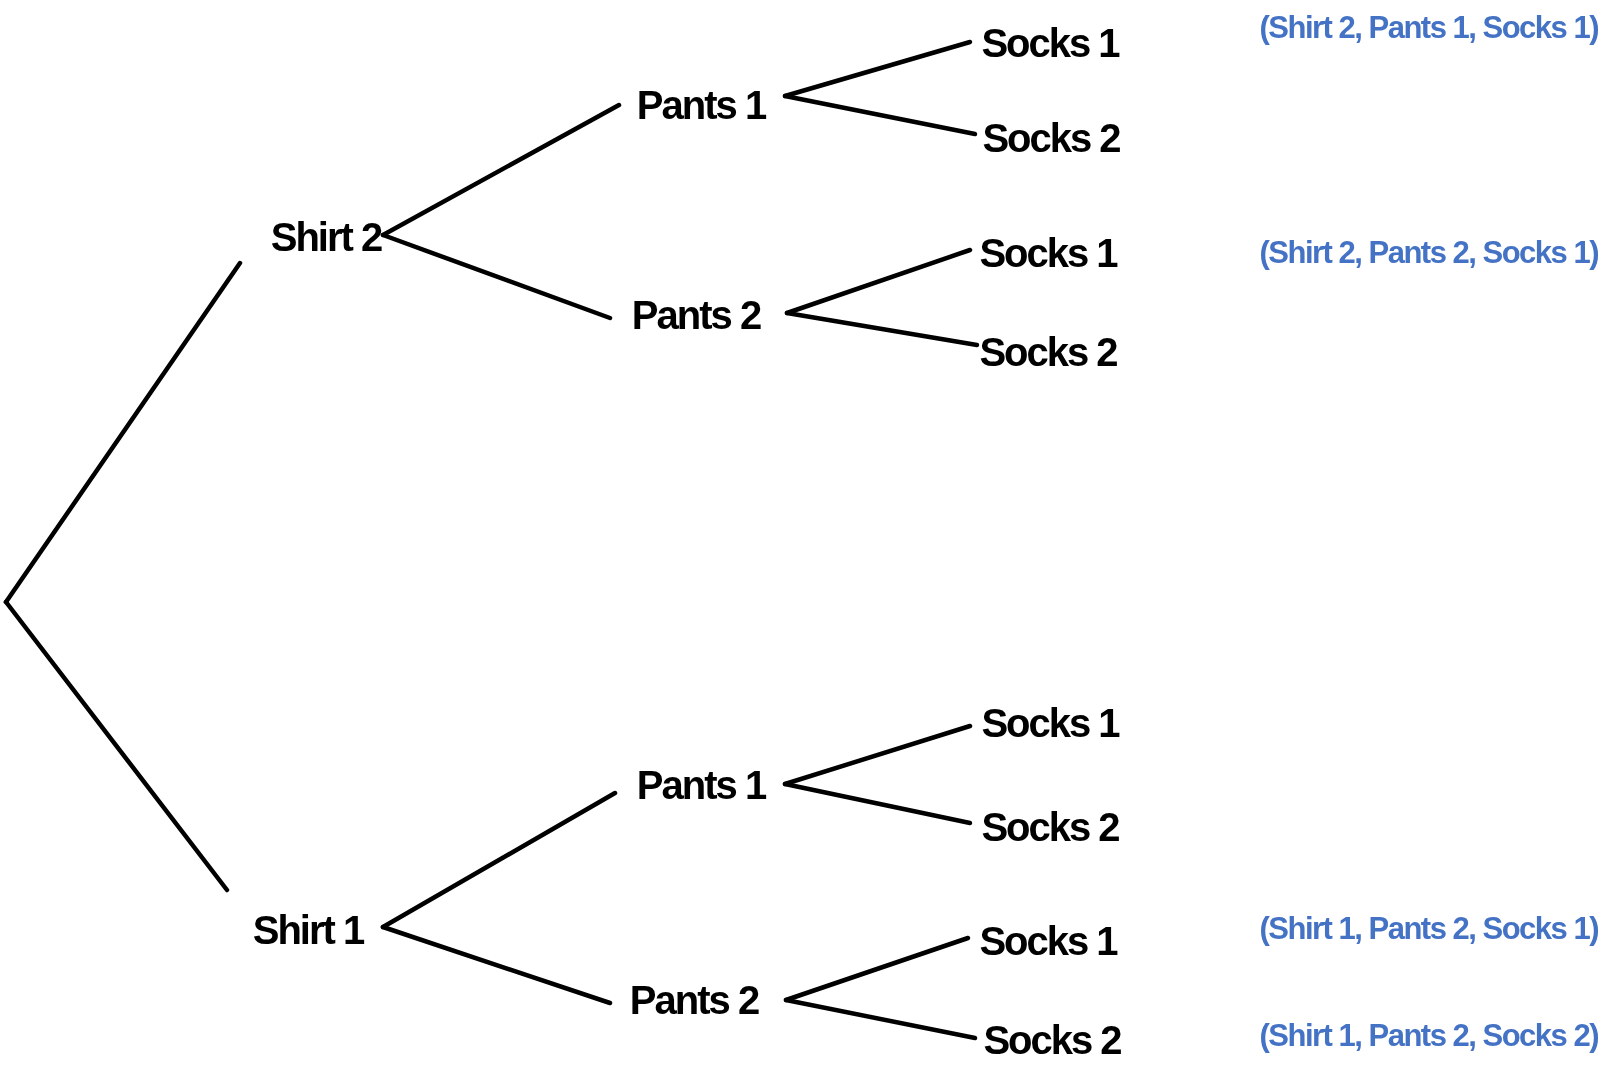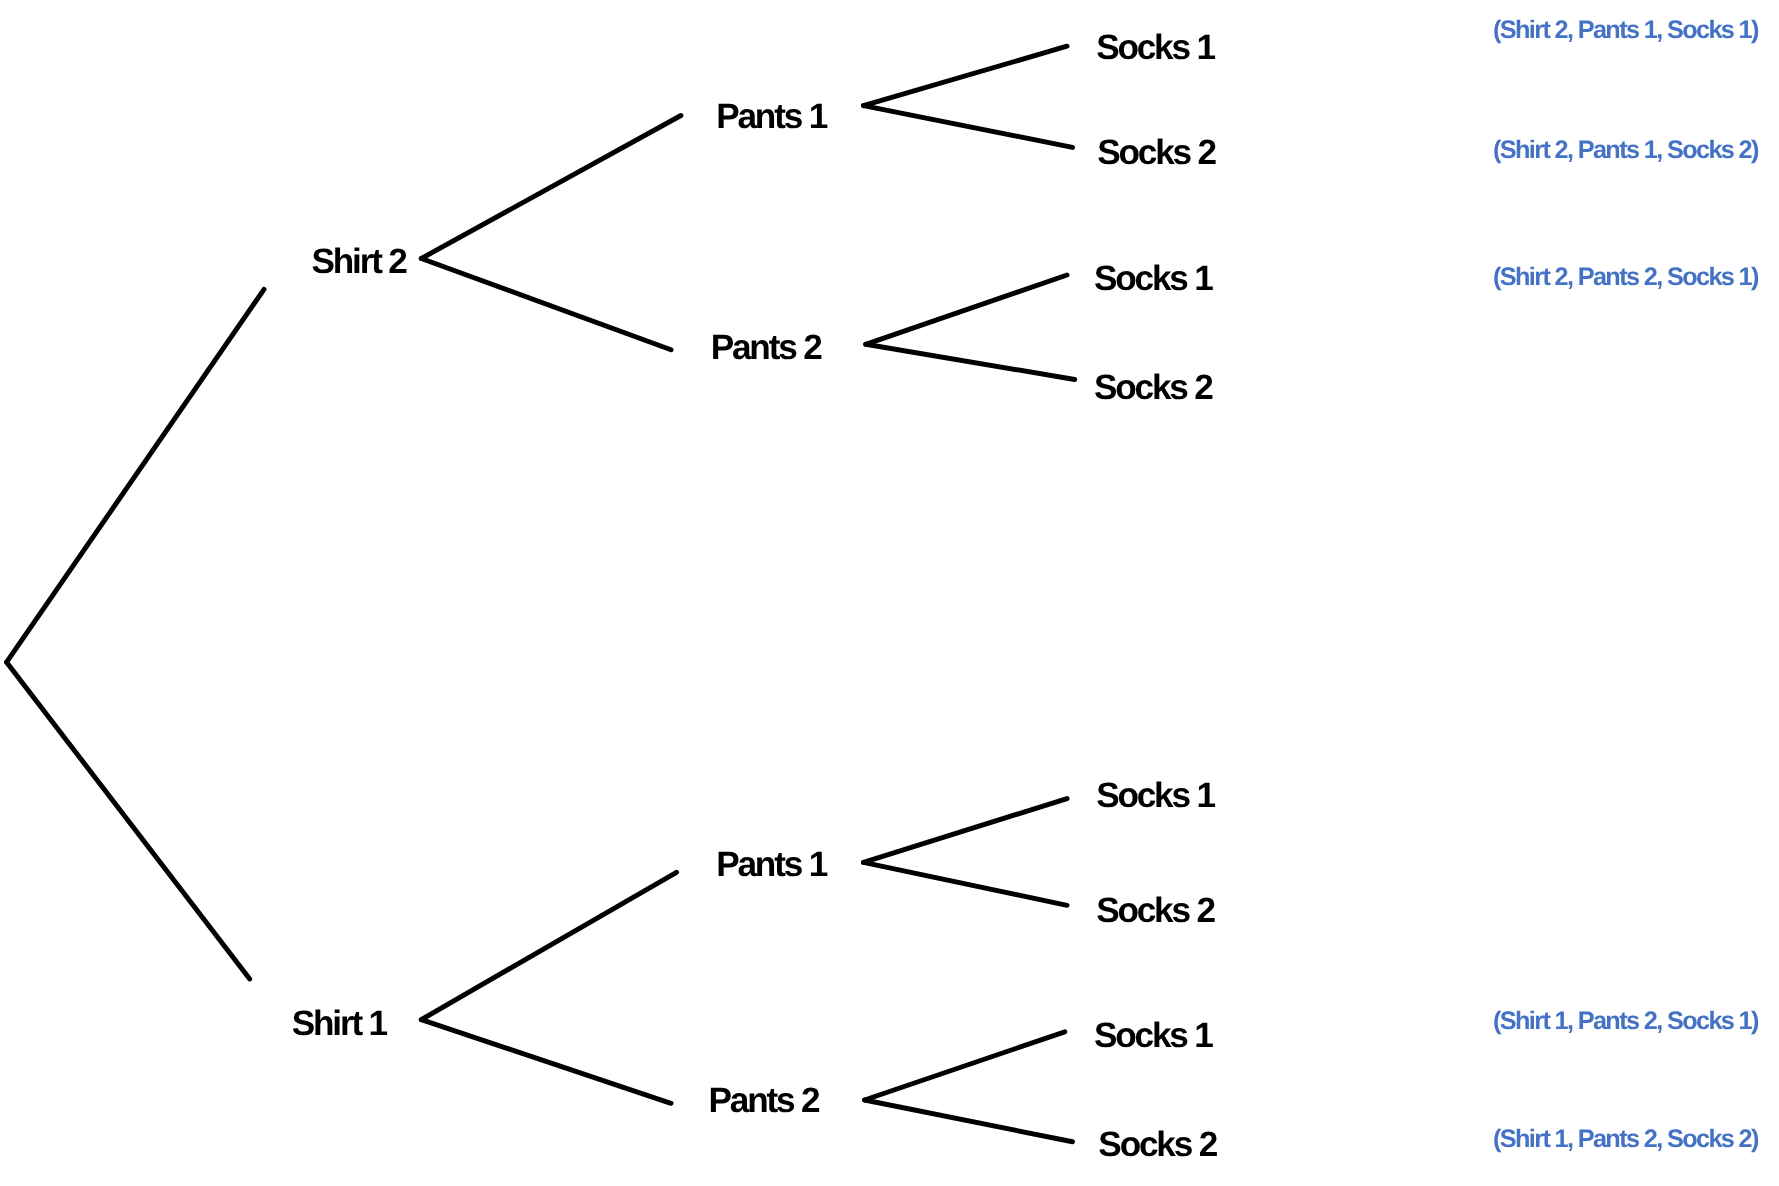--- a/index.html
+++ b/index.html
@@ -25,32 +25,32 @@
   #edges line {
     stroke: #000000;
     stroke-width: 4.5;
     stroke-linecap: round;
   }
   .node {
     position: absolute;
     transform: translate(-50%, -50%);
     color: #000000;
     font-weight: 700;
-    font-size: 32px;
+    font-size: 40px;
     letter-spacing: -2px;
     line-height: 1;
     white-space: nowrap;
   }
   .outcome {
     position: absolute;
     right: 19px;
     transform: translateY(-50%);
     color: #4472C4;
     font-weight: 700;
-    font-size: 23px;
+    font-size: 31px;
     letter-spacing: -1.5px;
     line-height: 1;
     white-space: nowrap;
     text-align: right;
   }
 </style>
 </head>
 <body>
 
 <div id="stage">
@@ -85,18 +85,17 @@
   <div class="node" style="left:1051px; top:138px;">Socks 2</div>
   <div class="node" style="left:1048px; top:253px;">Socks 1</div>
   <div class="node" style="left:1048px; top:352px;">Socks 2</div>
 
   <div class="node" style="left:1050px; top:723px;">Socks 1</div>
   <div class="node" style="left:1050px; top:827px;">Socks 2</div>
   <div class="node" style="left:1048px; top:941px;">Socks 1</div>
   <div class="node" style="left:1052px; top:1040px;">Socks 2</div>
 
   <div class="outcome" style="top:27px;">(Shirt 2, Pants 1, Socks 1)</div>
-  <div class="outcome" style="top:136px;">(Shirt 2, Pants 1, Socks 2)</div>
   <div class="outcome" style="top:252px;">(Shirt 2, Pants 2, Socks 1)</div>
   <div class="outcome" style="top:928px;">(Shirt 1, Pants 2, Socks 1)</div>
   <div class="outcome" style="top:1035px;">(Shirt 1, Pants 2, Socks 2)</div>
 
 </div>
 
 </body></html>

